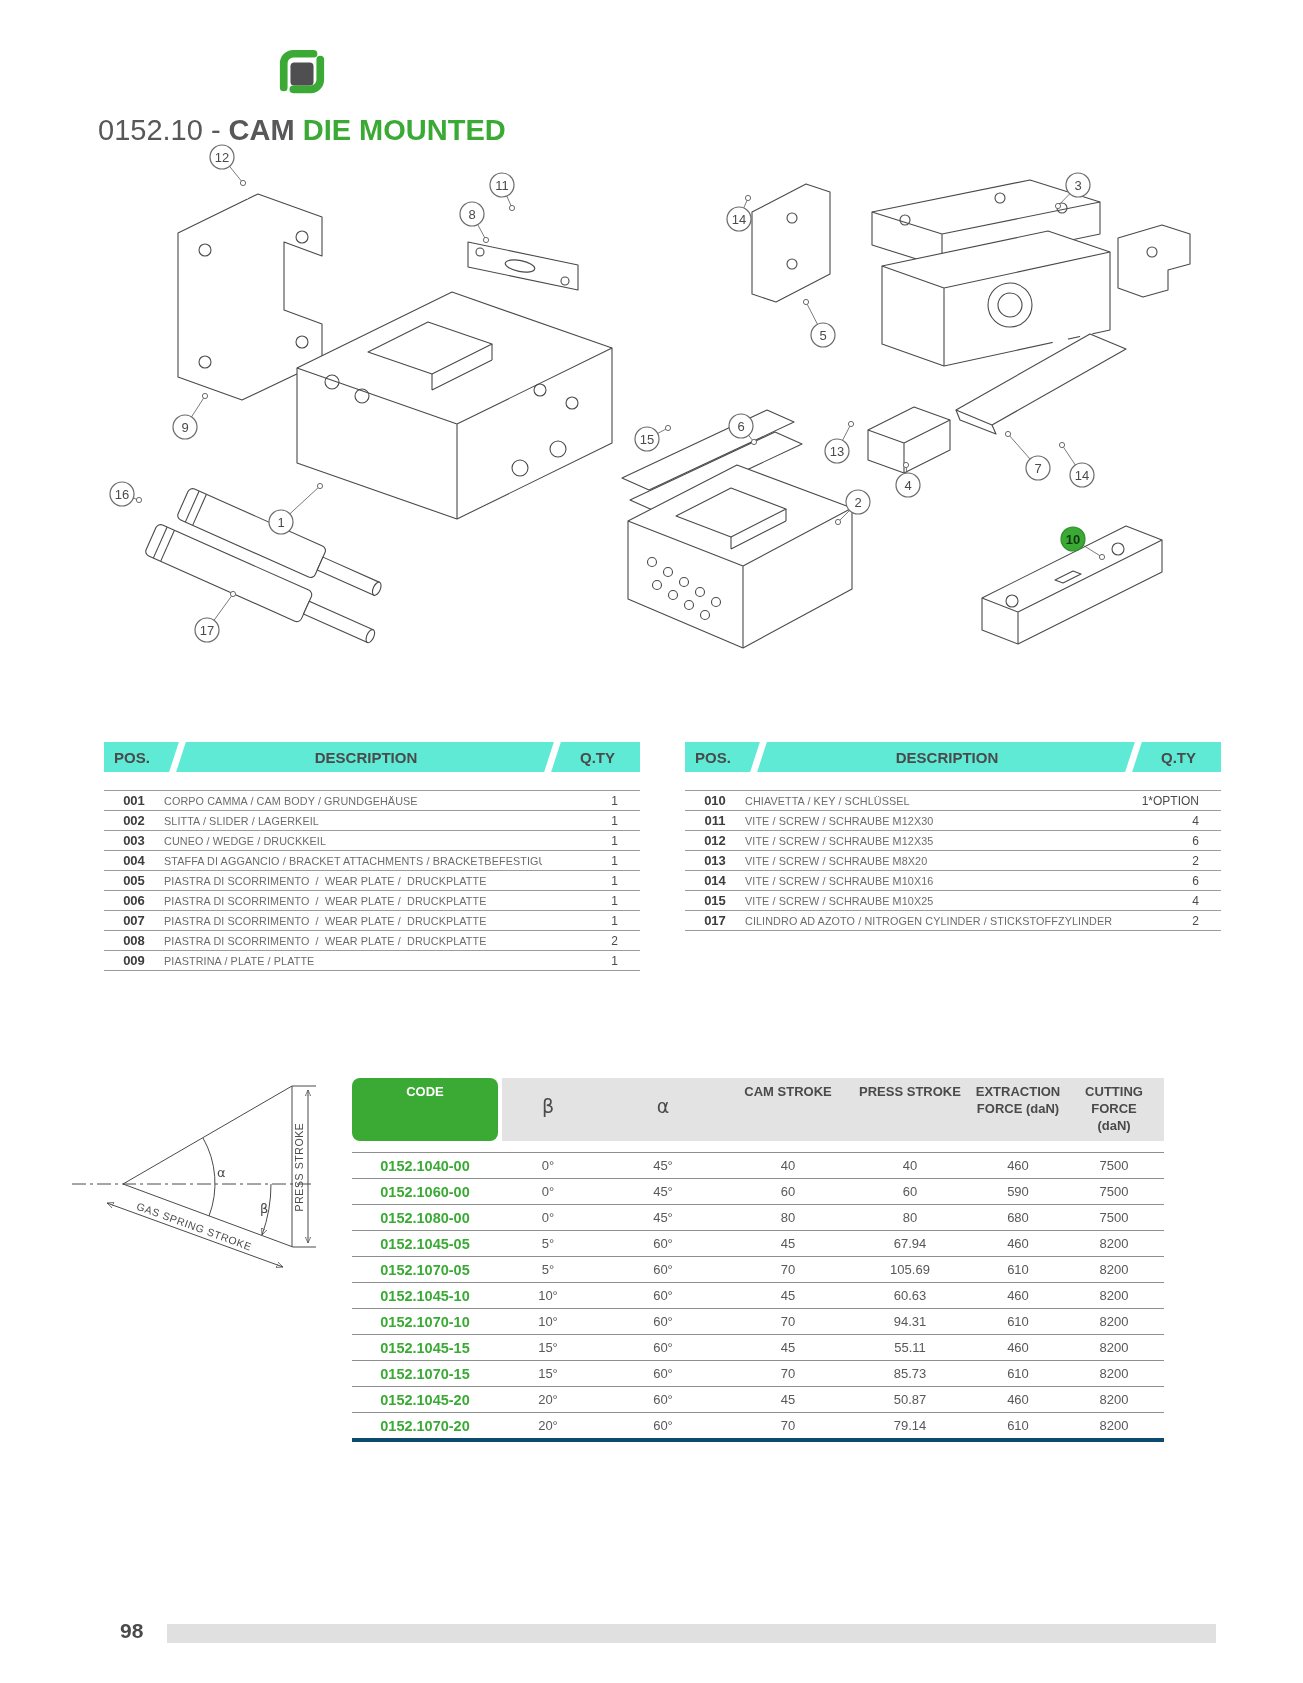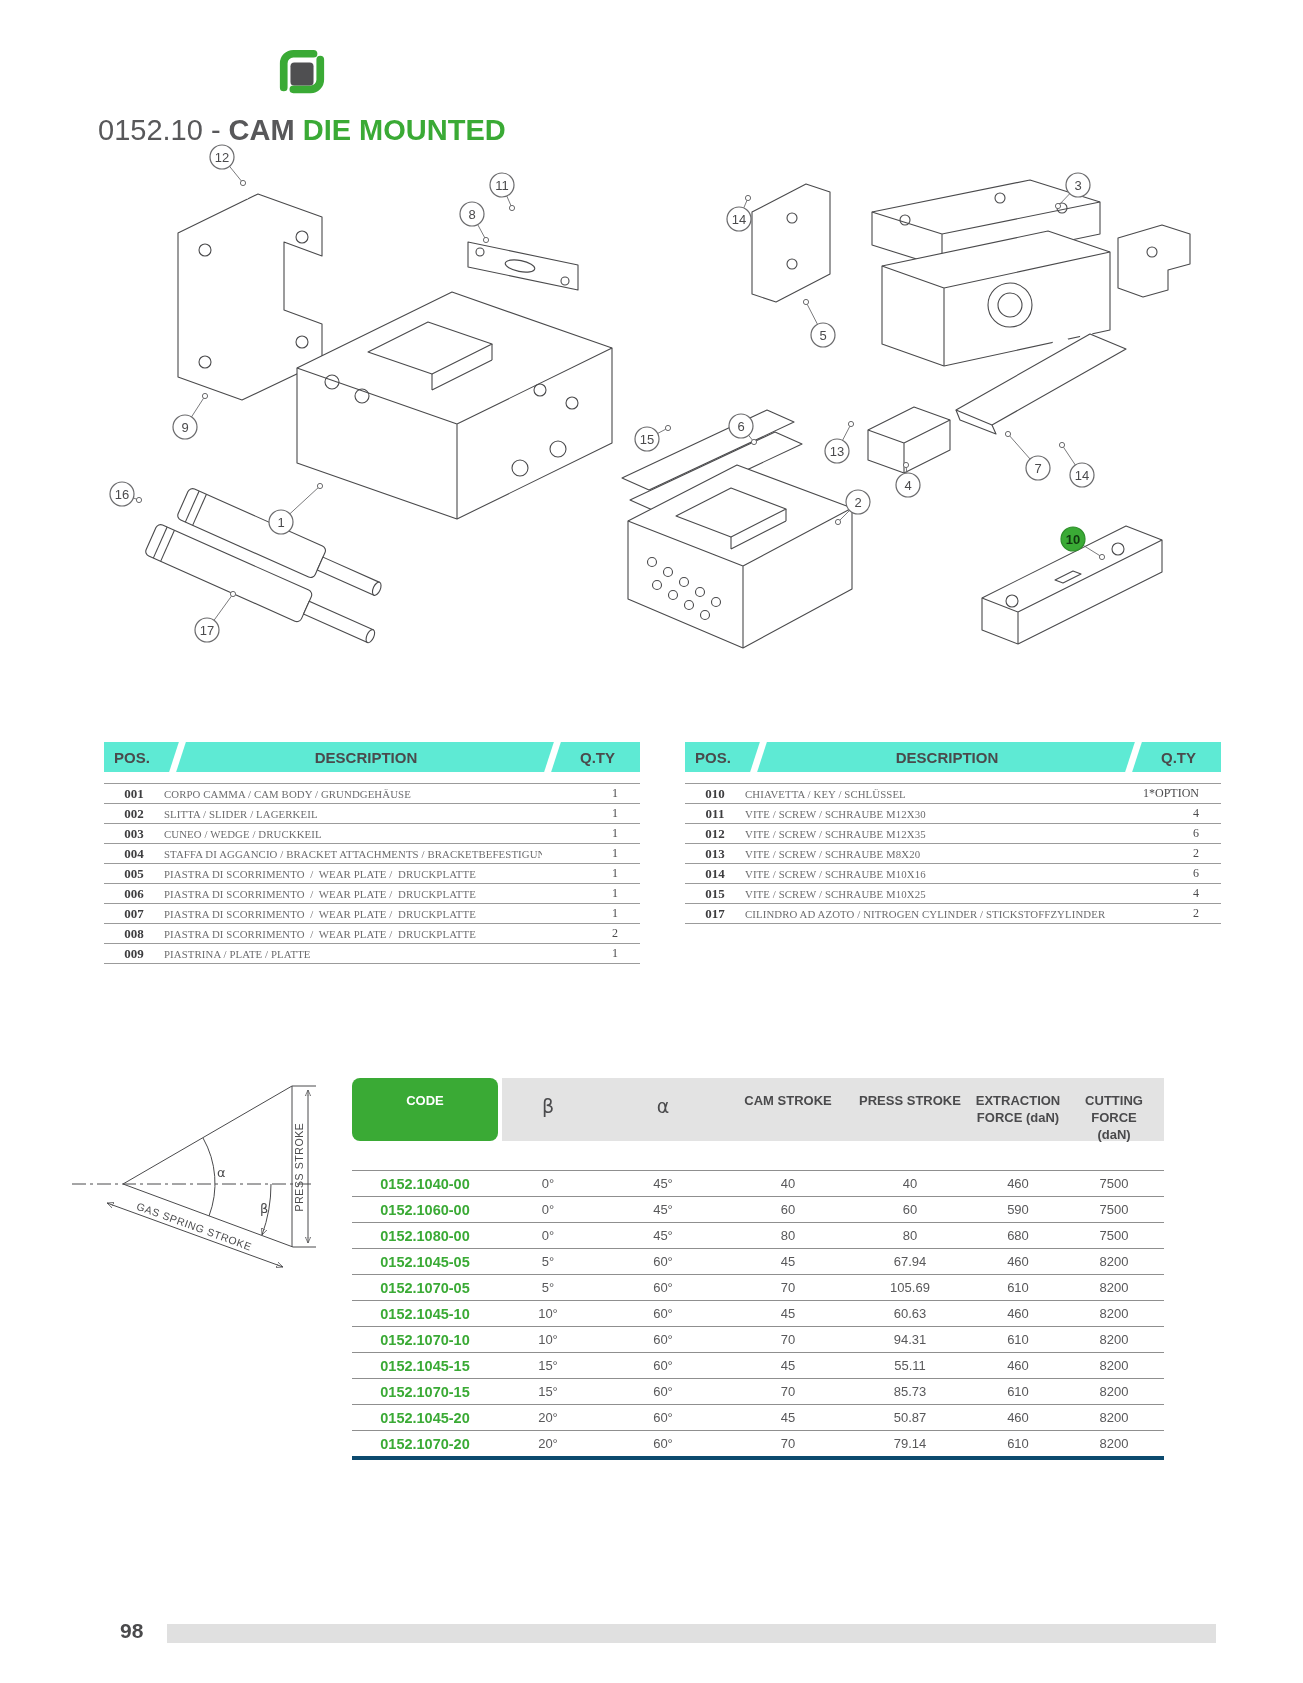--- a/index.html
+++ b/index.html
@@ -28,44 +28,44 @@
   .pt{position:absolute;width:536px;}
   .pt-left{left:104px;top:742px;}
   .pt-right{left:685px;top:742px;}
   .pt-head{position:relative;height:30px;background:#5eead4;display:flex;align-items:center;
     font-weight:700;font-size:15px;color:#4a4a4c;}
   .pt-head .c-pos{width:64px;padding-left:10px;box-sizing:border-box;}
   .pt-head .c-desc{flex:1;text-align:center;}
   .pt-head .c-qty{width:76px;text-align:right;padding-right:25px;box-sizing:border-box;}
   .notch{position:absolute;top:0;bottom:0;width:7px;background:#ffffff;transform:skewX(-18deg);}
   .n1{left:70px;} .n2{right:84px;}
-  .pt table{border-collapse:collapse;width:100%;margin-top:11px;table-layout:fixed;font-family:Liberation Serif, serif;}
+  .pt table{border-collapse:collapse;width:100%;margin-top:18px;table-layout:fixed;}
   .pt tbody tr{border-bottom:1px solid #9b9b9b;}
   .pt tbody tr:first-child{border-top:1px solid #9b9b9b;}
   .pt td{height:19px;vertical-align:middle;padding:0;}
   .pt td.pos{width:60px;text-align:center;font-weight:700;font-size:13px;color:#3d3d3f;}
   .pt td.desc{font-size:10.8px;color:#6c6c6e;white-space:pre;overflow:hidden;letter-spacing:0.1px;}
   .pt td.qty{width:76px;text-align:right;padding-right:22px;font-size:12px;color:#55555
 7;}
   
   .stroke-diagram{position:absolute;left:60px;top:1060px;width:270px;height:210px;}
   .stroke-diagram path,.stroke-diagram line{stroke:#4a4a4c;stroke-width:1;fill:none;}
   .sd-label{fill:#4a4a4c;font-size:10.5px;letter-spacing:0.6px;font-family:"Liberation Sans",sans-serif;}
   .sd-greek{fill:#4a4a4c;font-size:13px;font-family:"DejaVu Sans",sans-serif;}
   
   .spec{position:absolute;left:352px;top:1078px;width:812px;}
   .spec-head{position:relative;height:63px;}
   .spec-head .band{position:absolute;left:150px;right:0;top:0;bottom:0;background:#e3e3e3;}
   .spec-head .cells{position:absolute;left:0;top:0;right:0;bottom:0;display:flex;}
-  .spec-head .cell{box-sizing:border-box;text-align:center;padding-top:15px;font-weight:700;
+  .spec-head .cell{box-sizing:border-box;text-align:center;padding-top:6px;font-weight:700;
     font-size:13px;line-height:1.3;color:#4a4a4c;white-space:pre-line;position:relative;}
   .spec-head .cell.greek{font-family:"DejaVu Sans",sans-serif;font-weight:400;font-size:19px;padding-top:16px;}
   .spec-head .sh-code{background:#3aaa35;color:#ffffff;border-radius:8px;height:63px;}
   .w0{width:146px}.w1{width:100px}.w2{width:130px}.w3{width:120px}.w4{width:124px}.w5{width:92px}.w6{width:100px}
-  .spec table{border-collapse:collapse;table-layout:fixed;width:812px;margin-top:29px;}
+  .spec table{border-collapse:collapse;table-layout:fixed;width:812px;margin-top:11px;}
   .spec td{height:25px;text-align:center;vertical-align:middle;font-size:13px;color:#58585a;
     border-top:1px solid #8f8f8f;padding:0;}
   .spec tr:last-child td{border-bottom:4px solid #0c4a6e;}
   .spec td.code-cell{color:#3aaa35;font-weight:700;font-size:14.5px;}
   
   .pageno{position:absolute;left:120px;top:1619px;font-size:21px;font-weight:700;color:#4a4a4c;}
   .footbar{position:absolute;left:167px;top:1624px;width:1049px;height:19px;background:#e0e0e0;}
 </style>
 </head>
 <body>

